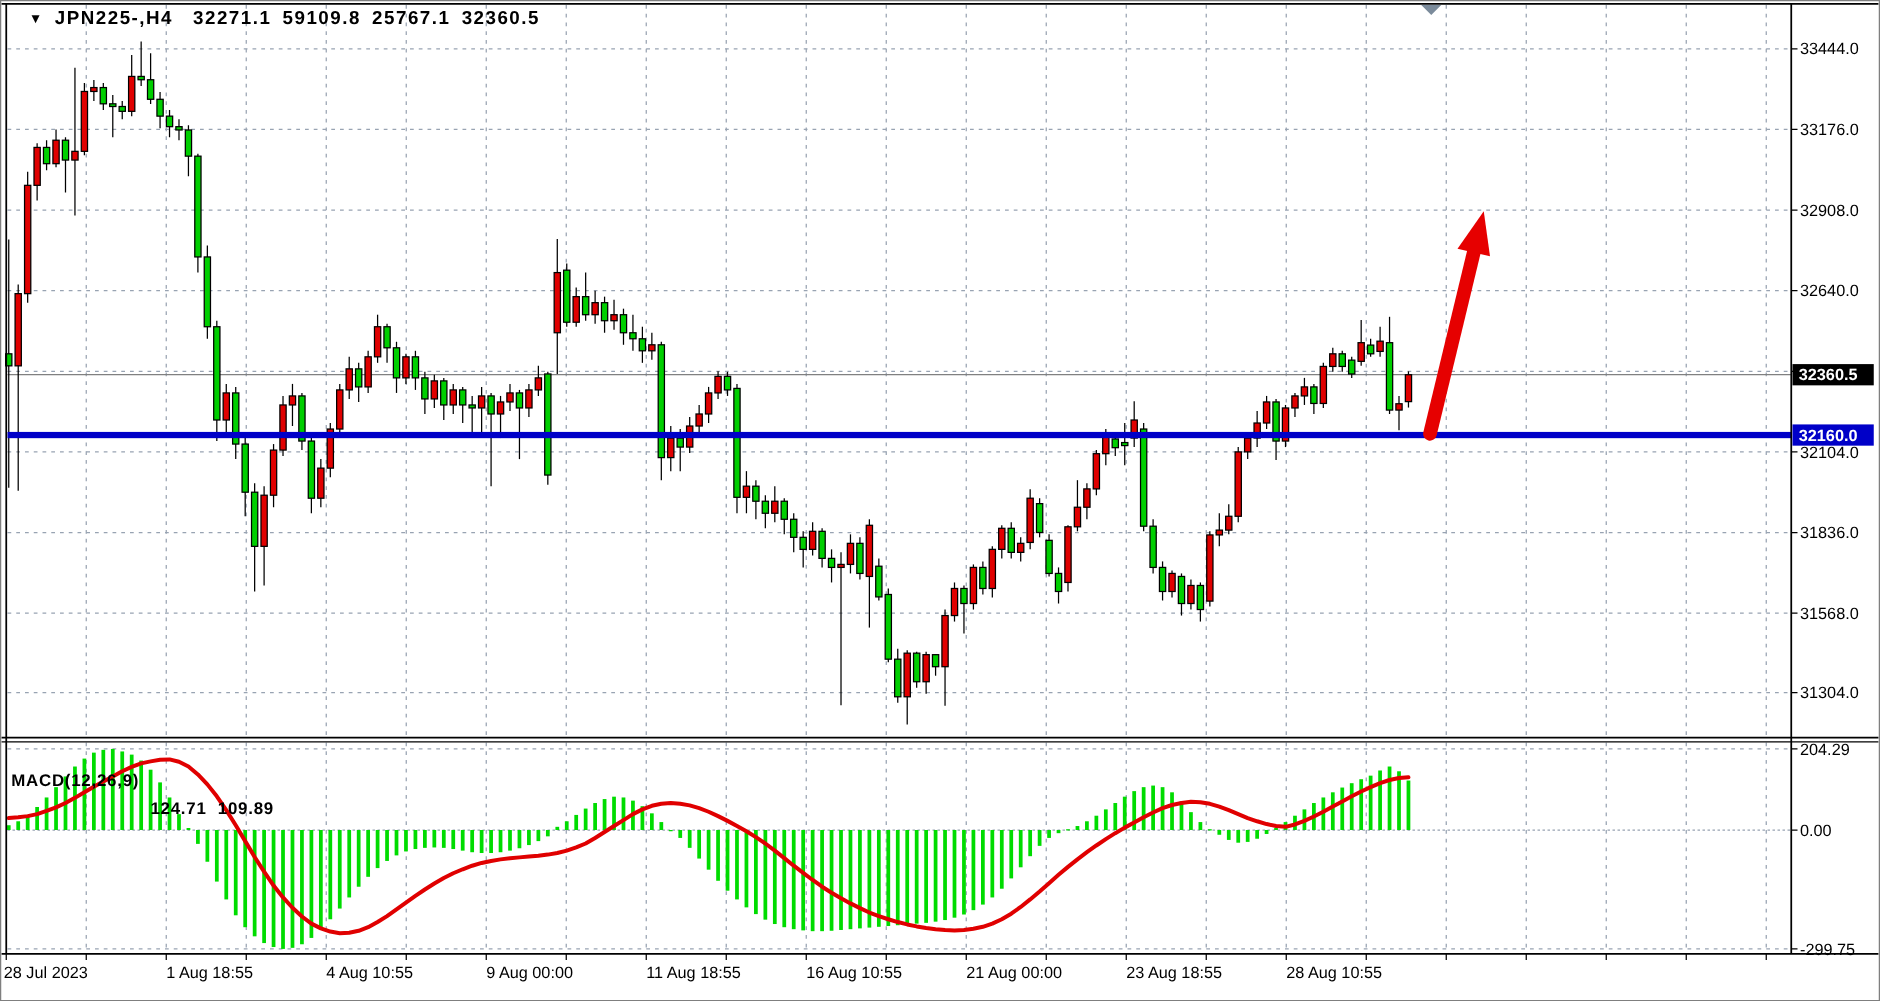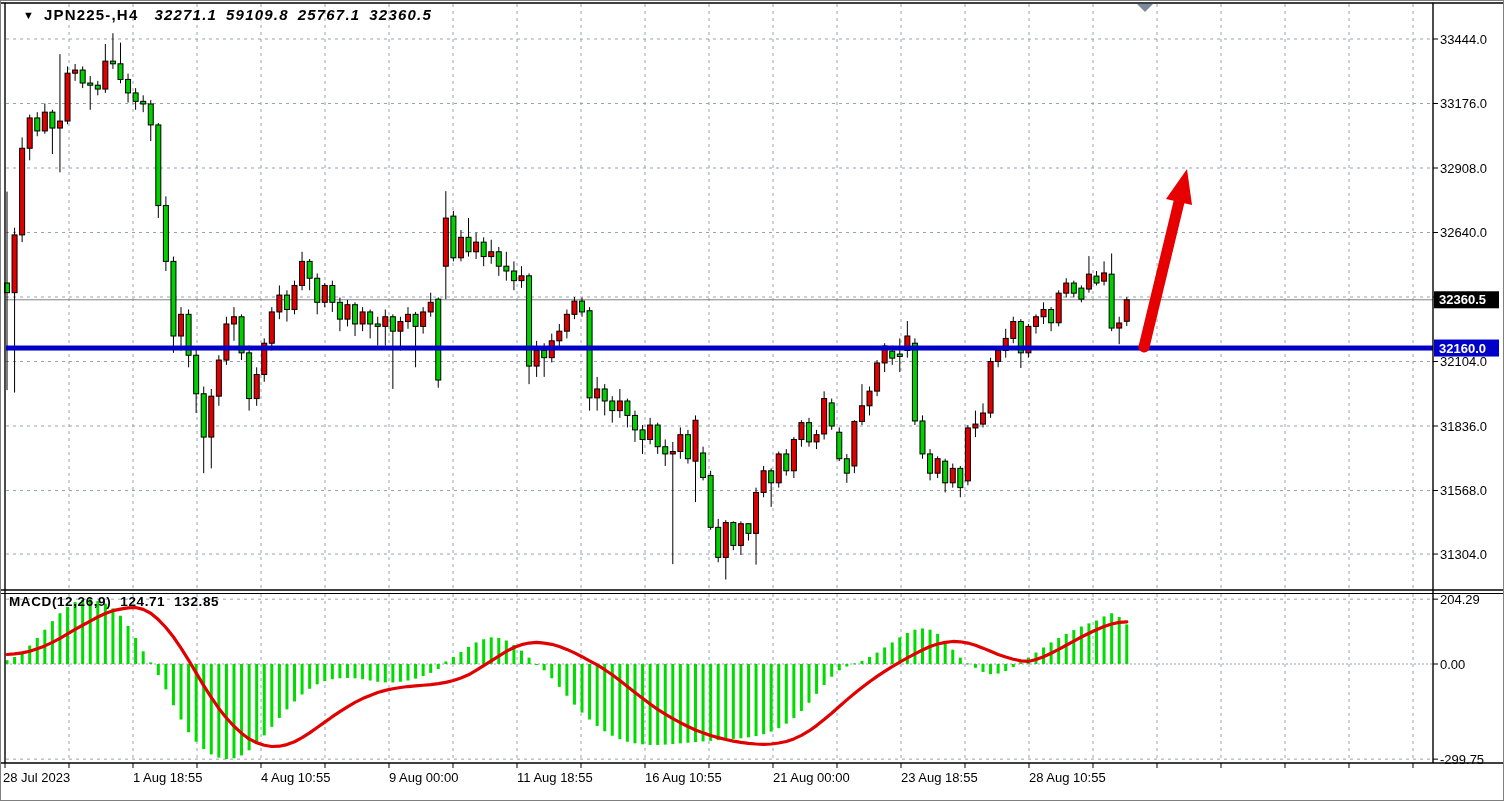--- a/index.html
+++ b/index.html
@@ -1,23 +1,23 @@
 <!DOCTYPE html>
 <html><head>
 <meta charset="utf-8">
 <style>
   html,body{margin:0;padding:0;background:#d4d0c8;}
   .window{position:relative;width:1504px;height:801px;background:#ffffff;border:1px solid #7f7f7f;box-sizing:border-box;overflow:hidden;font-family:"Liberation Sans",sans-serif;}
   #chart-svg{position:absolute;left:0;top:0;width:1502px;height:799px;}
   .title-row{position:absolute;left:22px;top:5px;display:flex;align-items:center;color:#000;font-size:15px;font-weight:700;letter-spacing:1.2px;white-space:nowrap;}
   .title-row .tri{font-size:11px;margin-right:10px;letter-spacing:0;}
   .title-row .sym{margin-right:16px;}
-  .title-row .num{margin-right:9px;font-style:italic;}
+  .title-row .num{margin-right:9px;}
   .macd-label-row{position:absolute;left:8px;top:593px;display:flex;align-items:center;color:#000;font-size:13.5px;font-weight:600;letter-spacing:.6px;white-space:nowrap;}
-  .macd-label-row .num{margin-left:9px;}
+  .macd-label-row .num{margin-left:9px;margin-top:45px;}
   .hotspot{position:absolute;background:transparent;}
 </style>
 </head>
 <body>
 
 <div class="window">
   <svg id="chart-svg" viewBox="0 0 1502 799">
       <g>
         <line x1="68" y1="3" x2="68" y2="588" stroke="#98a3b2" stroke-width="1" stroke-dasharray="3 4"></line>
         <line x1="68" y1="593" x2="68" y2="761" stroke="#98a3b2" stroke-width="1" stroke-dasharray="3 4"></line>
@@ -631,18 +631,18 @@
     <span class="sym">JPN225-,H4</span>
     <span class="num">32271.1</span>
     <span class="num">59109.8</span>
     <span class="num">25767.1</span>
     <span class="num">32360.5</span>
   </div>
 
   <div class="macd-label-row">
     <span>MACD(12,26,9)</span>
     <span class="num">124.71</span>
-    <span class="num">132.85</span>
+    <span class="num">109.89</span>
   </div>
 
   <div class="hotspot" style="left:1432px;top:0;width:70px;height:762px;"></div>
   <div class="hotspot" style="left:0;top:763px;width:1432px;height:36px;"></div>
 </div>
 
 </body></html>

